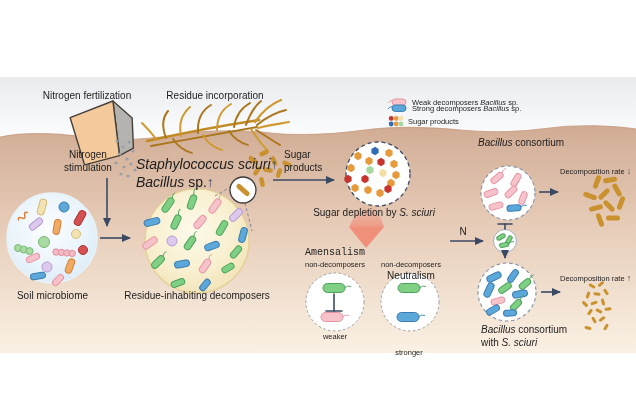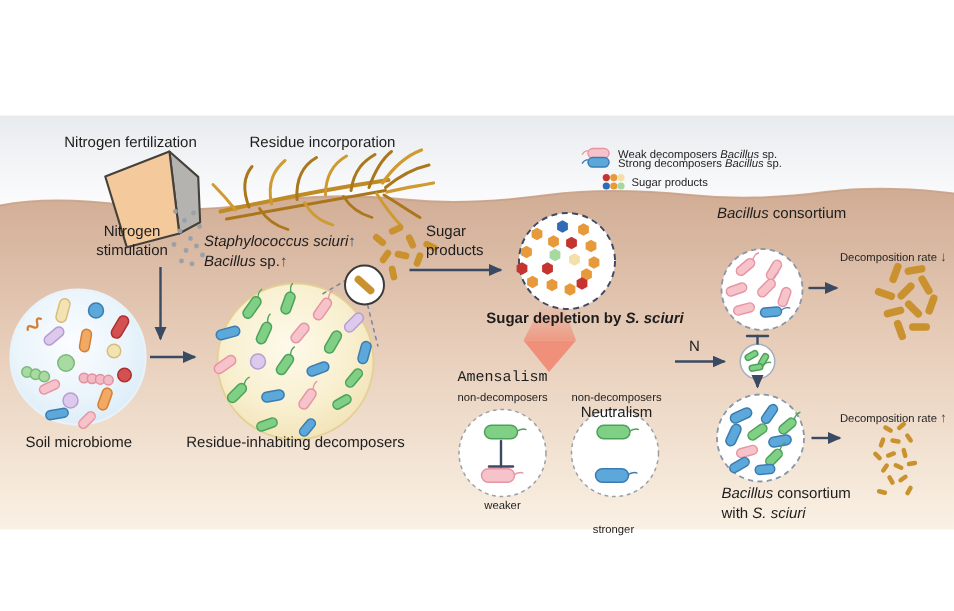--- a/index.html
+++ b/index.html
@@ -398,31 +398,31 @@
 </svg>
 
 <div class="lbl ctr" style="left:20px;top:90px;width:134px;">Nitrogen fertilization</div>
 <div class="lbl ctr" style="left:150px;top:90px;width:130px;">Residue incorporation</div>
 
 <div class="lbl ctr" style="left:48px;top:149px;width:80px;">
   <div>Nitrogen</div>
   <div>stimulation</div>
 </div>
 
-<div class="lbl" style="left:136px;top:156px;font-size:10px;">
+<div class="lbl" style="left:136px;top:156px;font-size:14px;">
   <div><span class="it">Staphylococcus sciuri</span><span class="up">↑</span></div>
   <div><span class="it">Bacillus</span><span> sp.</span><span class="up">↑</span></div>
 </div>
 
 <div class="lbl" style="left:284px;top:149px;">
   <div>Sugar</div>
   <div>products</div>
 </div>
 
-<div class="lbl ctr" style="left:316px;top:207px;width:148px;font-weight:bold;">
+<div class="lbl ctr" style="left:300px;top:207px;width:148px;">
   <span>Sugar depletion by </span><span class="it">S. sciuri</span>
 </div>
 
 <div class="lbl ctr" style="left:301px;top:247px;width:68px;font-family:Liberation Mono, monospace;">Amensalism</div>
 <div class="lbl ctr" style="left:377px;top:230px;width:68px;margin-top:40px;">Neutralism</div>
 <div class="lbl ctr sm" style="left:299px;top:260px;width:72px;">non-decomposers</div>
 <div class="lbl ctr sm" style="left:375px;top:260px;width:72px;">non-decomposers</div>
 <div class="lbl ctr sm" style="left:309px;top:332px;width:52px;">weaker</div>
 <div class="lbl ctr sm" style="left:383px;top:312px;width:52px;margin-top:36px;">stronger</div>
 
@@ -454,21 +454,21 @@
   </svg>
   <span class="txt"><span>Weak decomposers </span><span class="it">Bacillus</span><span> sp.</span></span>
 </div>
 <div class="legend-row" style="left:386px;top:103px;">
   <svg width="22" height="10">
     <path d="M2,6 Q5,2 8,4.5" fill="none" stroke-width="0.9" stroke="#3a7cb0"></path>
     <rect x="6" y="2" width="14" height="6.4" rx="3.2" stroke-width="1" fill="#5ca8da" stroke="#3a7cb0"></rect>
   </svg>
   <span class="txt"><span>Strong decomposers </span><span class="it">Bacillus</span><span> sp.</span></span>
 </div>
-<div class="legend-row" style="left:401px;top:115px;">
+<div class="legend-row" style="left:388px;top:115px;">
   <svg width="16" height="13">
     <circle cx="3.2" cy="3.4" r="2.4" fill="#c5342f"></circle>
     <circle cx="8.2" cy="3.4" r="2.4" fill="#e79a3c"></circle>
     <circle cx="13" cy="3.4" r="2.4" fill="#f3e0a8"></circle>
     <circle cx="3.2" cy="9" r="2.4" fill="#2f6cb3"></circle>
     <circle cx="8.2" cy="9" r="2.4" fill="#e79a3c"></circle>
     <circle cx="13" cy="9" r="2.4" fill="#a6d8a0"></circle>
   </svg>
   <span class="txt"><span>Sugar products</span></span>
 </div>

